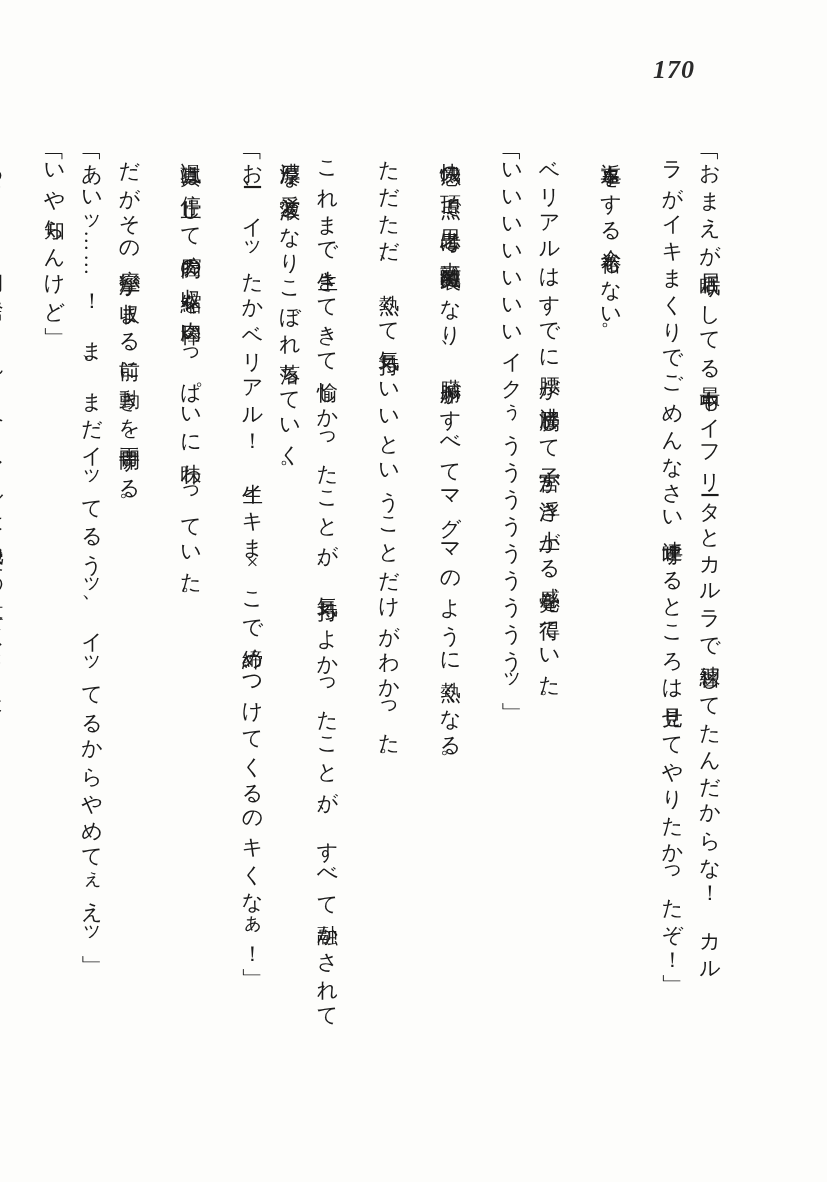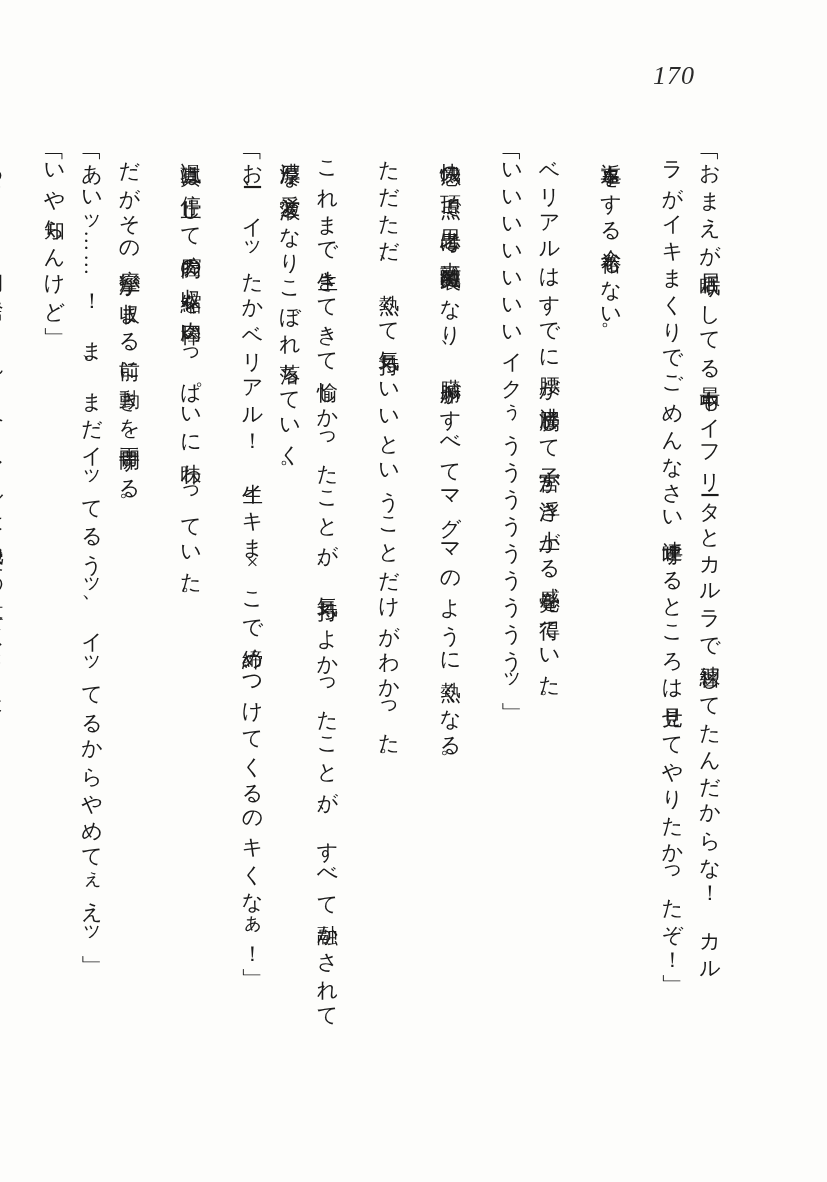--- a/index.html
+++ b/index.html
@@ -12,26 +12,27 @@
   .page {
     position: relative;
     width: 827px;
     height: 1182px;
     background: #fdfdfb;
     overflow: hidden;
     font-family: "Liberation Serif", "DejaVu Serif", serif;
   }
   .page-number {
     position: absolute;
-    top: 61px;
+    top: 55px;
     left: 653px;
     font-style: italic;
     font-size: 26px;
     letter-spacing: 1px;
     color: #2b2b2b;
+    font-weight: bold;
   }
   .text-columns {
     position: absolute;
     top: 146px;
     right: 99px;
     width: 645px;
     height: 914px;
     writing-mode: vertical-rl;
     text-orientation: mixed;
     font-size: 21px;

